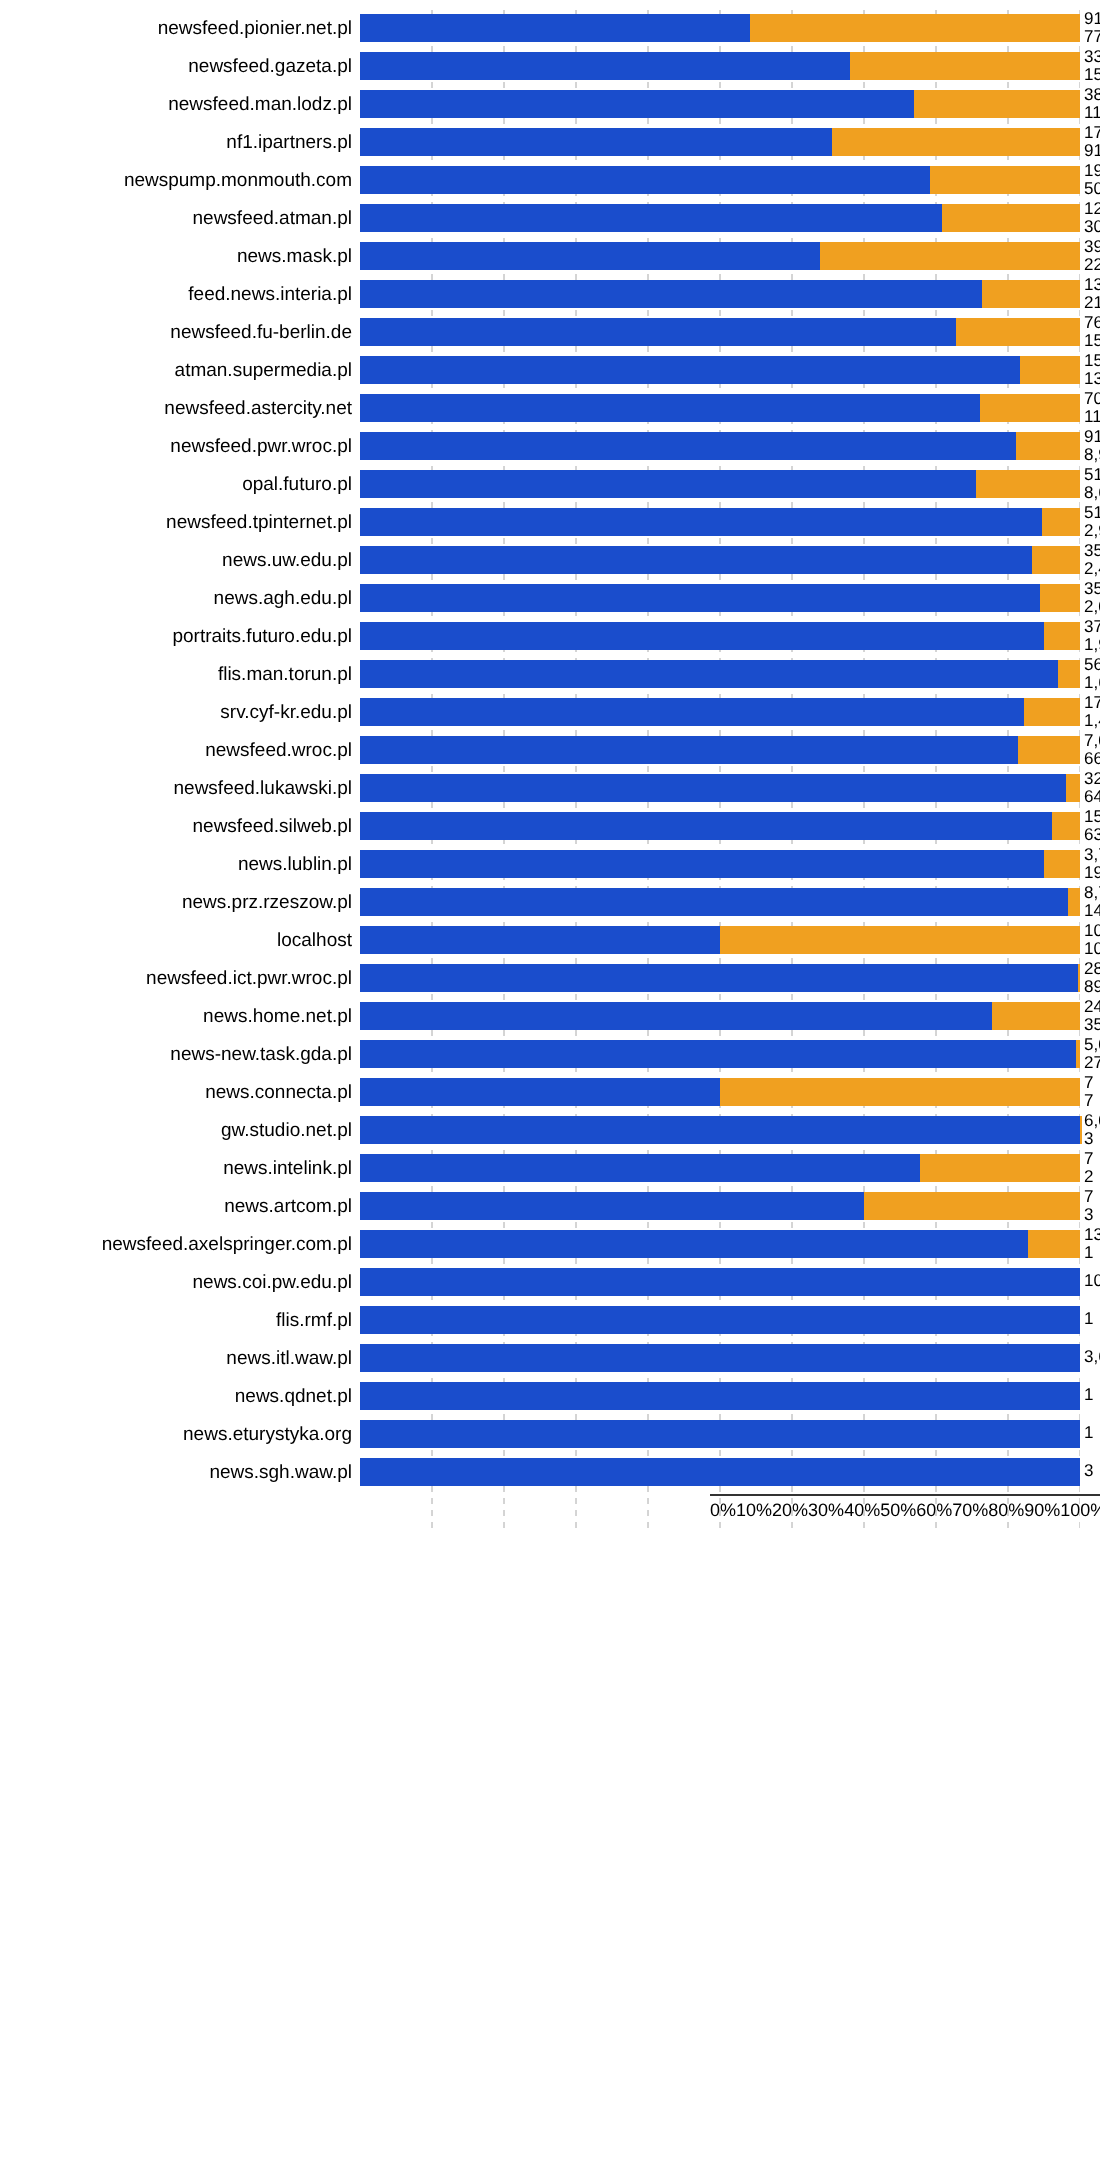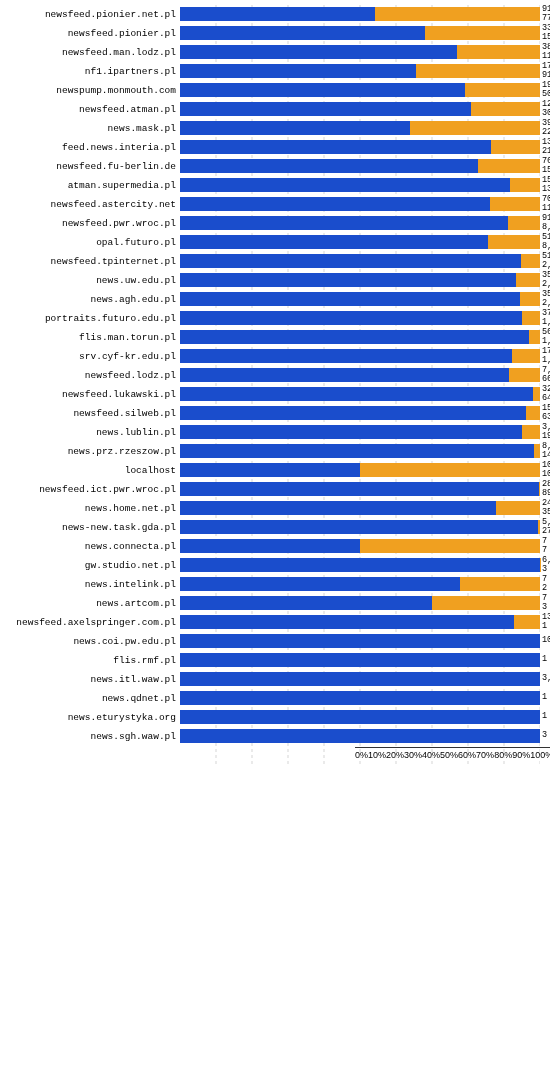--- a/index.html
+++ b/index.html
@@ -102,21 +102,21 @@
       position: relative;
       z-index: 1;
     }
   </style>
 </head>
 <body>
 
 <div class="chart-container">
 
 
-  <div class="rows-wrapper" id="rows-wrapper" style="position: relative; font-family: Liberation Mono, monospace;">
+  <div class="rows-wrapper" id="rows-wrapper" style="position: relative;">
   <svg width="360px" height="760px" style="position: absolute; left: 175px; top: 0px; pointer-events: none; z-index: 0;">
         <line x1="36" y1="0" x2="36" y2="760" stroke="#aaa" stroke-width="0.5" stroke-dasharray="3,3"></line>
         <line x1="72" y1="0" x2="72" y2="760" stroke="#aaa" stroke-width="0.5" stroke-dasharray="3,3"></line>
         <line x1="108" y1="0" x2="108" y2="760" stroke="#aaa" stroke-width="0.5" stroke-dasharray="3,3"></line>
         <line x1="144" y1="0" x2="144" y2="760" stroke="#aaa" stroke-width="0.5" stroke-dasharray="3,3"></line>
         <line x1="180" y1="0" x2="180" y2="760" stroke="#aaa" stroke-width="0.5" stroke-dasharray="3,3"></line>
         <line x1="216" y1="0" x2="216" y2="760" stroke="#aaa" stroke-width="0.5" stroke-dasharray="3,3"></line>
         <line x1="251.99999999999997" y1="0" x2="251.99999999999997" y2="760" stroke="#aaa" stroke-width="0.5" stroke-dasharray="3,3"></line>
         <line x1="288" y1="0" x2="288" y2="760" stroke="#aaa" stroke-width="0.5" stroke-dasharray="3,3"></line>
         <line x1="324" y1="0" x2="324" y2="760" stroke="#aaa" stroke-width="0.5" stroke-dasharray="3,3"></line>
@@ -129,21 +129,21 @@
             <div class="bar-accepted" style="width: 195.374px;"></div>
             <div class="bar-refused" style="width: 164.626px;"></div>
             <div class="bar-values">
               <span>913,826</span>
               <span>770,011</span>
             </div>
           </div>
         </div>
       </div>
       <div class="row">
-        <div class="row-label">newsfeed.pionier.pl</div>
+        <div class="row-label">newsfeed.gazeta.pl</div>
         <div class="bar-section">
           <div class="bar-row-inner">
             <div class="bar-accepted" style="width: 245.015px;"></div>
             <div class="bar-refused" style="width: 114.985px;"></div>
             <div class="bar-values">
               <span>338,477</span>
               <span>158,846</span>
             </div>
           </div>
         </div>
@@ -363,21 +363,21 @@
             <div class="bar-accepted" style="width: 332.207px;"></div>
             <div class="bar-refused" style="width: 27.7927px;"></div>
             <div class="bar-values">
               <span>17,057</span>
               <span>1,427</span>
             </div>
           </div>
         </div>
       </div>
       <div class="row">
-        <div class="row-label">newsfeed.lodz.pl</div>
+        <div class="row-label">newsfeed.wroc.pl</div>
         <div class="bar-section">
           <div class="bar-row-inner">
             <div class="bar-accepted" style="width: 328.903px;"></div>
             <div class="bar-refused" style="width: 31.0967px;"></div>
             <div class="bar-values">
               <span>7,023</span>
               <span>664</span>
             </div>
           </div>
         </div>

